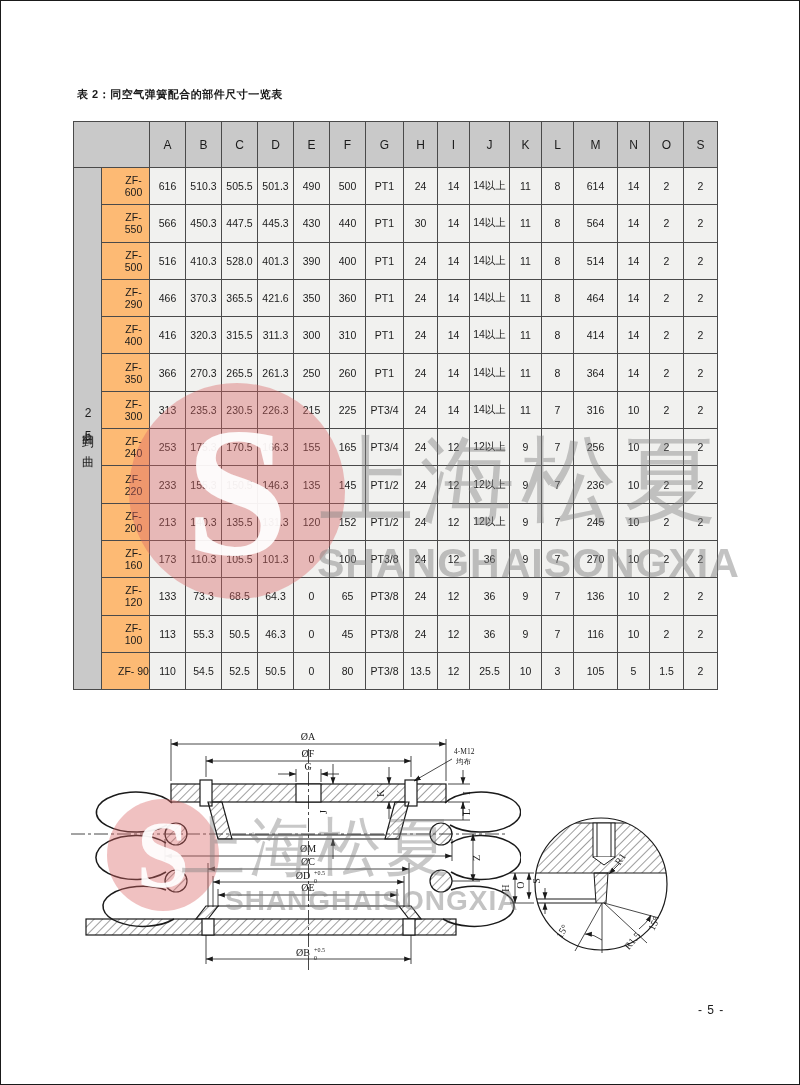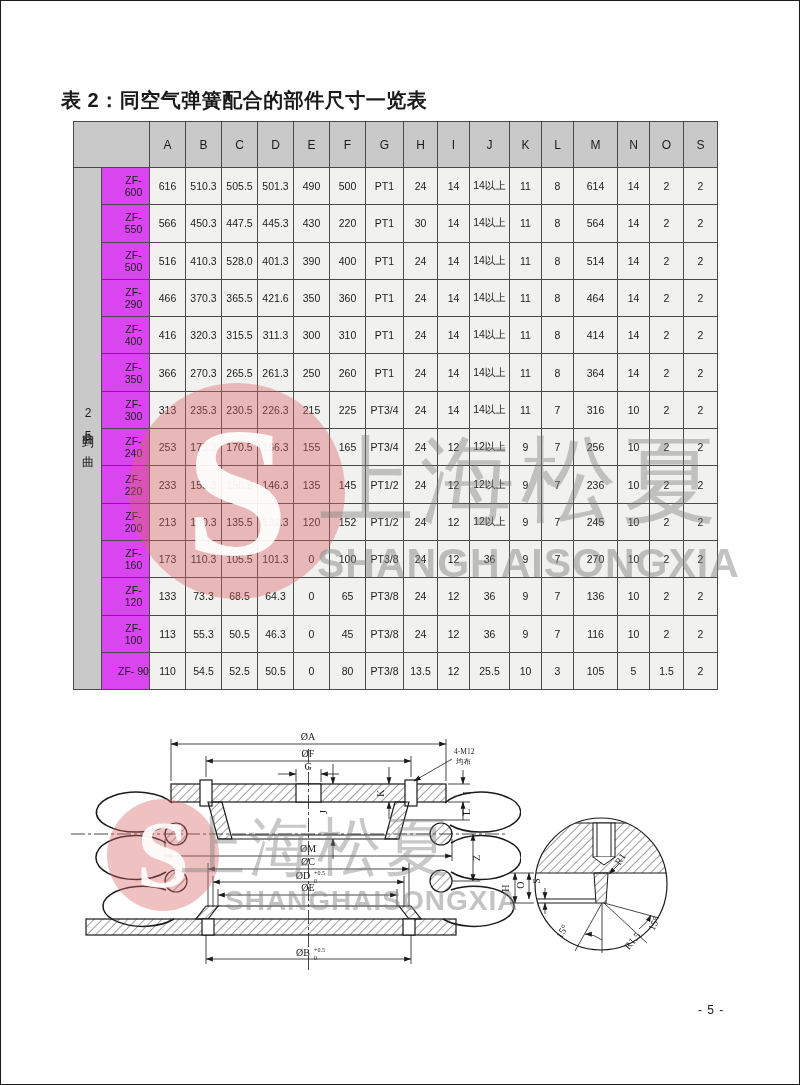--- a/index.html
+++ b/index.html
@@ -3,39 +3,39 @@
 <meta charset="utf-8">
 <style>
   * { margin:0; padding:0; box-sizing:border-box; }
   html,body { background:#fff; }
   body {
     width:800px; height:1085px; position:relative; overflow:hidden;
     font-family:"Liberation Sans", sans-serif; color:#1a1a1a;
     border:1px solid #1a1a1a;
   }
   .page-title {
-    position:absolute; left:60px; top:86px;
-    font-size:20px; font-weight:bold; letter-spacing:.5px;
+    position:absolute; left:76px; top:86px;
+    font-size:11px; font-weight:bold; letter-spacing:.5px;
   }
   
   .dim-table-wrap { position:absolute; left:72px; top:120px; z-index:1; }
   table { border-collapse:collapse; table-layout:fixed; width:644px; }
   th, td {
     border:1px solid #4a4a4a; text-align:center; vertical-align:middle;
     font-size:10.5px; font-weight:normal; color:#1b1b1b; overflow:hidden;
   }
   thead th { background:#c9c9c9; height:46px; font-size:12px; }
   thead th.blank { background:#c9c9c9; }
   tbody tr { height:37.3px; }
   td.group { background:#c9c9c9; }
   td.group .vtext {
     writing-mode:vertical-lr; text-orientation:upright;
     font-size:12px; letter-spacing:3px; display:inline-block;
   }
-  td.model { background:#d946ef;padding-left:16px; }
+  td.model { background:#fdba74;padding-left:16px; }
   td.val { background:#f1f1ef; }
   
   .wm { position:absolute; z-index:3; pointer-events:none; }
   .wm-logo {
     position:absolute; border-radius:50%;
     background:rgba(218,100,100,.40);
     display:flex; align-items:center; justify-content:center;
   }
   .wm-logo span {
     color:rgba(255,255,255,.92); font-family:"Liberation Serif",serif;
@@ -139,21 +139,21 @@
           <td class="val">2</td>
           <td class="val">2</td>
         </tr>
         <tr>
           <td class="model">ZF- 550</td>
           <td class="val">566</td>
           <td class="val">450.3</td>
           <td class="val">447.5</td>
           <td class="val">445.3</td>
           <td class="val">430</td>
-          <td class="val">220</td>
+          <td class="val">440</td>
           <td class="val">PT1</td>
           <td class="val">30</td>
           <td class="val">14</td>
           <td class="val">14以上</td>
           <td class="val">11</td>
           <td class="val">8</td>
           <td class="val">564</td>
           <td class="val">14</td>
           <td class="val">2</td>
           <td class="val">2</td>

